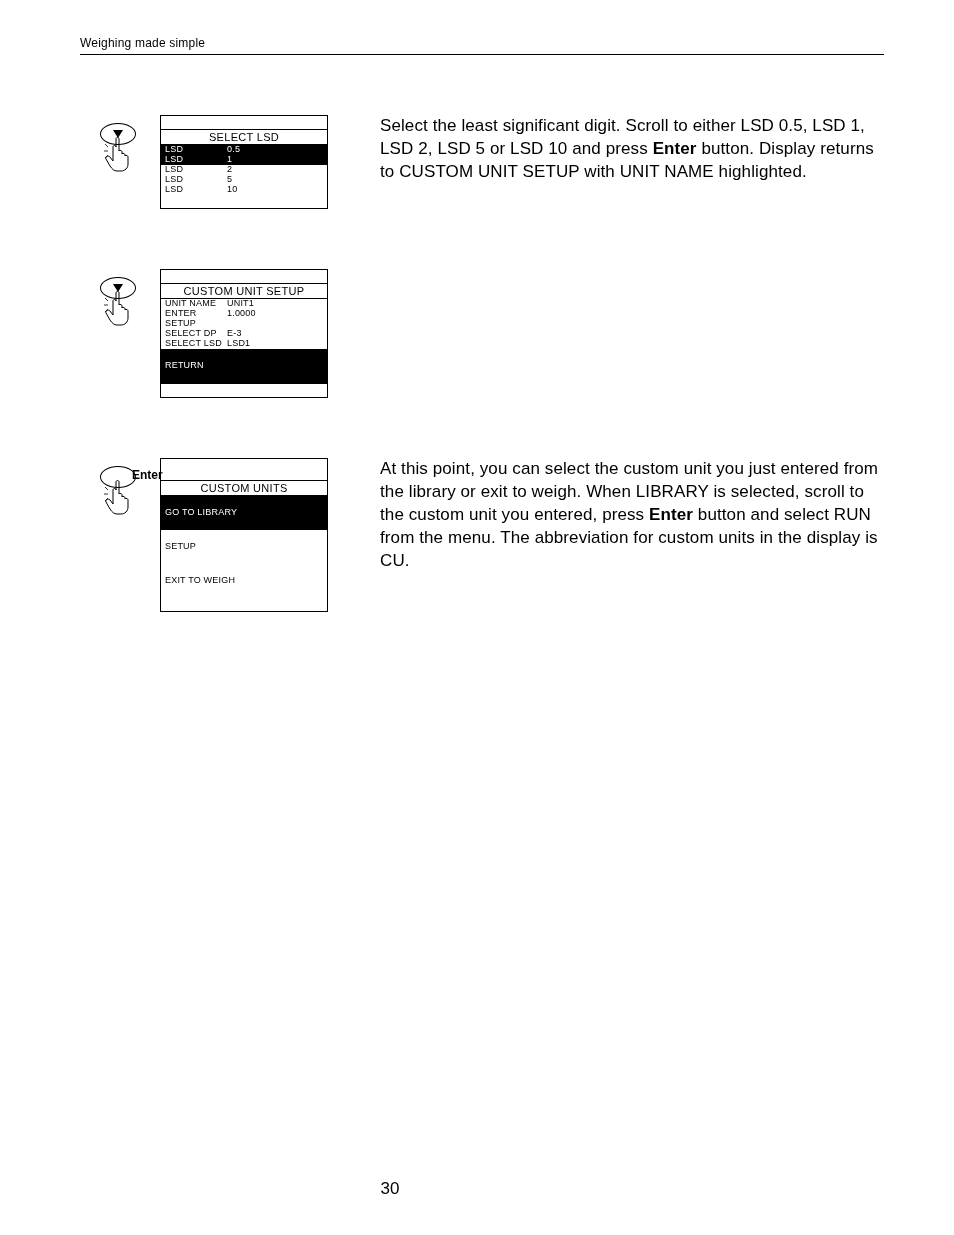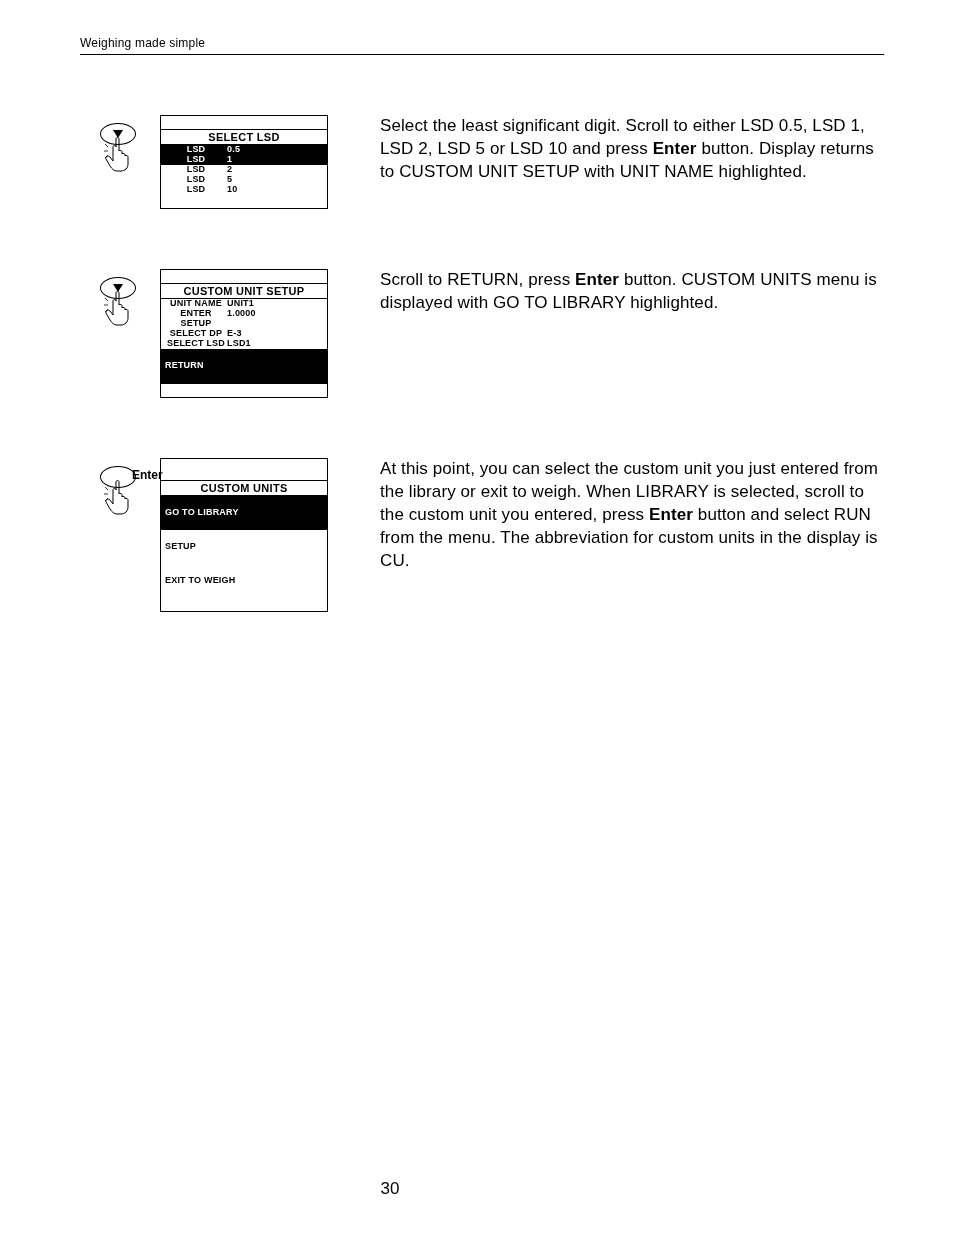--- a/index.html
+++ b/index.html
@@ -63,21 +63,20 @@
   }
   .hand-svg {
     position: absolute;
     top: 14px;
     left: 6px;
   }
   .screen-col {
     width: 200px;
     flex: 0 0 200px;
     margin-right: 20px;
-    font-weight: bold;
   }
   .lcd {
     border: 1.5px solid #000;
     width: 168px;
     font-family: "Arial Narrow", Arial, sans-serif;
     font-stretch: condensed;
     background: #fff;
   }
   .lcd .blank-top {
     height: 14px;
@@ -97,21 +96,21 @@
     display: flex;
     font-size: 9px;
     line-height: 1.1;
     padding: 0 4px;
     letter-spacing: 0.2px;
   }
   .lcd .row.hl {
     background: #000;
     color: #fff;
   }
-  .lcd .row .c1 { flex: 0 0 62px; text-align: center; }
+  .lcd .row .c1 { flex: 0 0 62px; }
   .lcd .row .c2 { flex: 1; }
   .lcd .row.full { padding: 12px 4px; }
   .lcd .blank-bottom { height: 14px; }
   .lcd .divider { border-top: 1px solid #000; }
   .text-col {
     flex: 1;
     font-size: 17px;
     font-weight: 300;
     line-height: 1.35;
     letter-spacing: 0.1px;
@@ -219,23 +218,20 @@
             <span class="c1">SELECT LSD</span>
             <span class="c2">LSD1</span>
           </div>
         <div class="row hl full">
             <span>RETURN</span>
           </div>
       </div>
       <div class="blank-bottom divider"></div>
     </div>
   </div>
-  <div class="text-col">
-    <span>Scroll to RETURN, press </span><b>Enter</b><span> button.  CUSTOM UNITS menu is displayed with GO TO LIBRARY highlighted.</span>
-  </div>
 </div>
 
 <div class="section">
   <div class="icon-col">
     <div class="hand-wrap">
       <div class="oval-btn"></div>
       <span class="enter-label">Enter</span>
       <svg class="hand-svg" width="30" height="36" viewBox="0 0 30 36">
         <path d="M12 2 C12 0 15 0 15 2 L15 14 C15 13 18 13 18 15 L18 17 C18 16 21 16 21 18 L21 19 C21 18 24 18 24 20 L24 27 C24 31 21 34 17 34 L13 34 C10 34 8 32 6 29 L2 22 C1 20 4 18 6 20 L9 24 L9 10 C9 8 12 8 12 10 Z" fill="none" stroke="#000" stroke-width="1"></path>
         <path d="M4 10 L1 7 M4 14 L0 14 M4 18 L1 21" stroke="#000" stroke-width="0.8" fill="none"></path>

